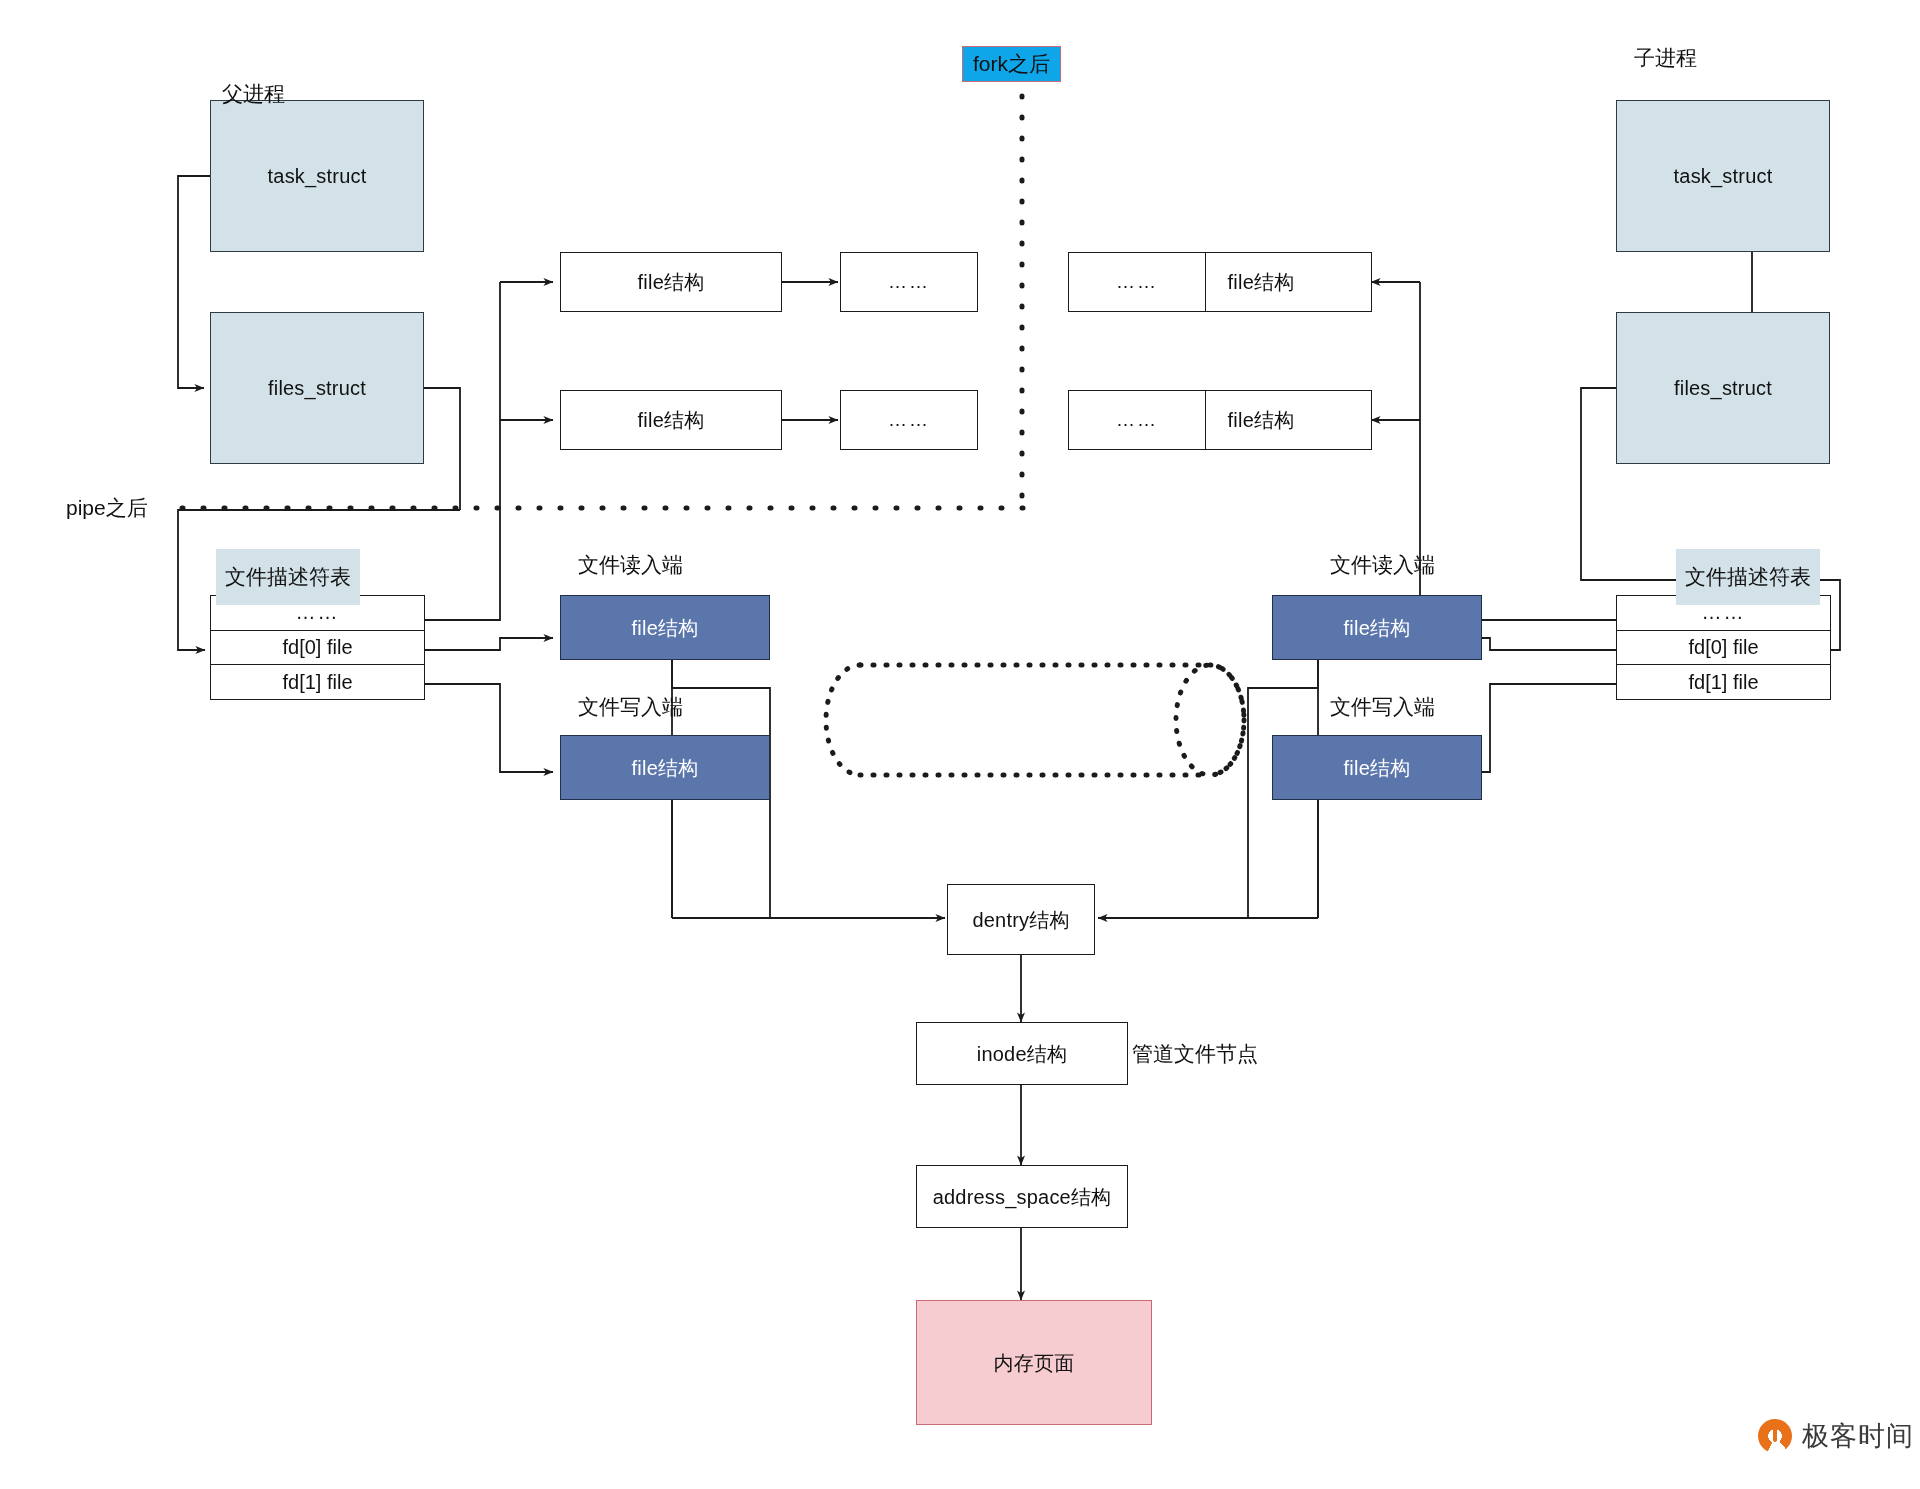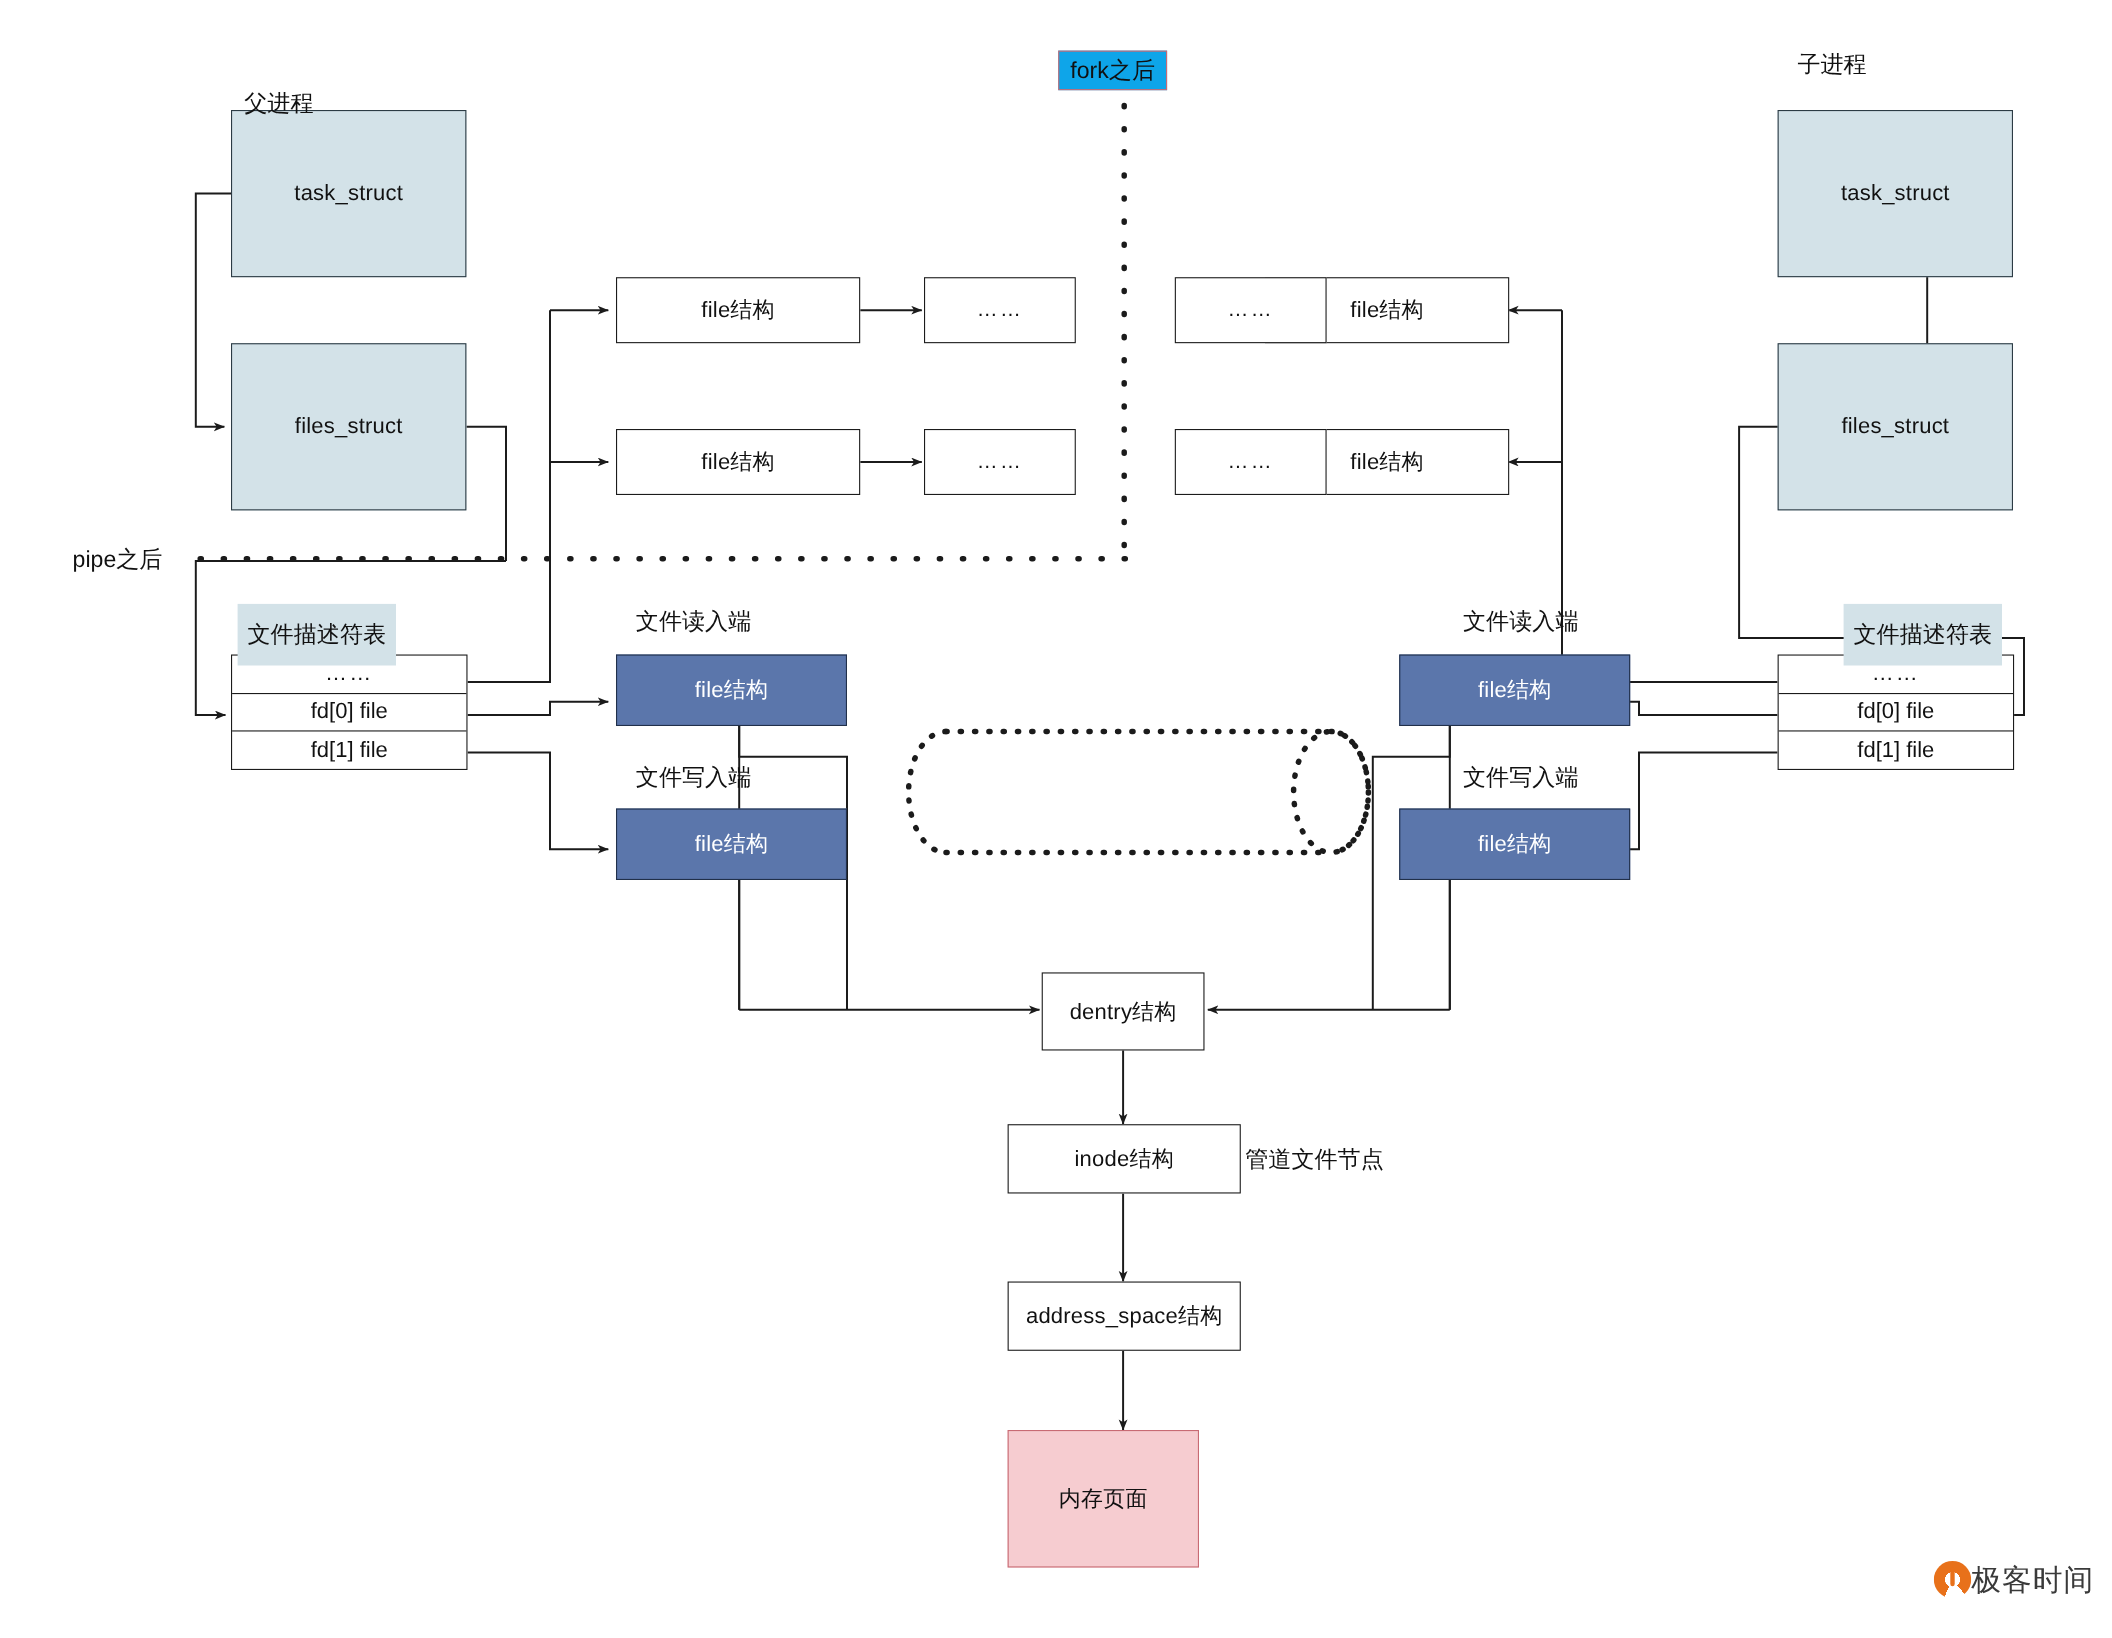--- a/index.html
+++ b/index.html
@@ -63,21 +63,21 @@
     font-size:20px; color:#111111;
     border-bottom:1.6px solid #1b1b1b;
   }
   .fdtable .row:last-child { border-bottom:none; }
 
   .dots-label { letter-spacing:2px; font-size:19px; }
 
   
   .watermark {
     position:absolute;
-    display:flex; align-items:center; 
+    display:flex; align-items:center; gap:10px;
     z-index:6;
   }
   .wm-mark {
     width:34px; height:34px; border-radius:50%;
     background:
       radial-gradient(circle at 50% 50%, #ffffff 0 28%, rgba(255,255,255,0) 29%),
       conic-gradient(from 205deg, #e8711a 0 295deg, rgba(255,255,255,0) 295deg 360deg);
     position:relative;
   }
   .wm-mark::after {
@@ -230,20 +230,20 @@
 
   <div class="node" style="left:947px; top:884px; width:148px; height:71px;">dentry结构</div>
 
   <div class="node" style="left:916px; top:1022px; width:212px; height:63px;">inode结构</div>
 
   <div class="node" style="left:916px; top:1165px; width:212px; height:63px; flex-direction:row; gap:0;">
     <span>address_space</span>
     <span>结构</span>
   </div>
 
-  <div class="node pink" style="left:916px; top:1300px; width:174px; height:125px;">内存页面</div>
+  <div class="node pink" style="left:916px; top:1300px; width:236px; height:125px;">内存页面</div>
 
   <div class="watermark" style="left:1758px; top:1418px;">
     <span class="wm-mark"></span>
     <span class="wm-text">极客时间</span>
   </div>
 
 </div>
 
 </body></html>

